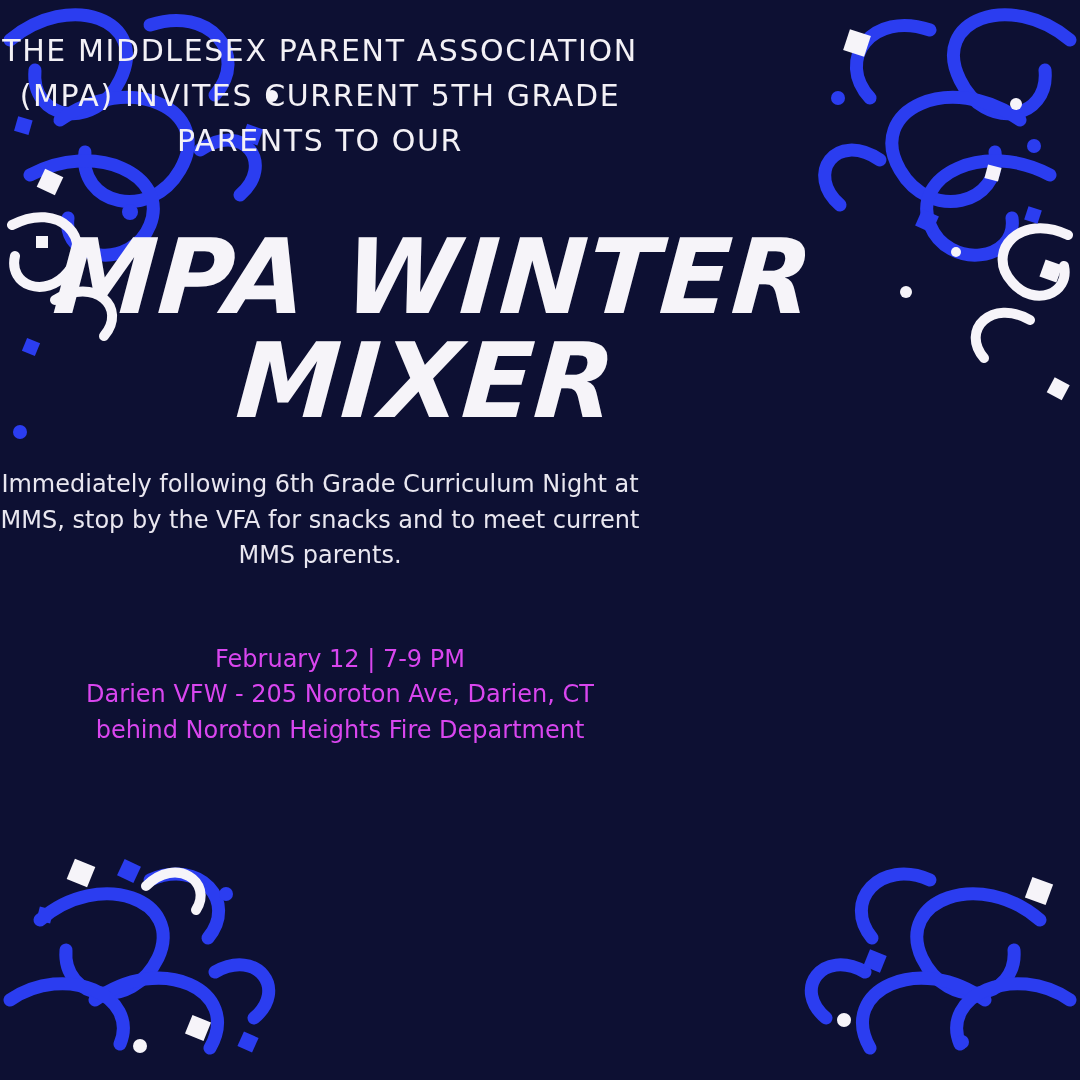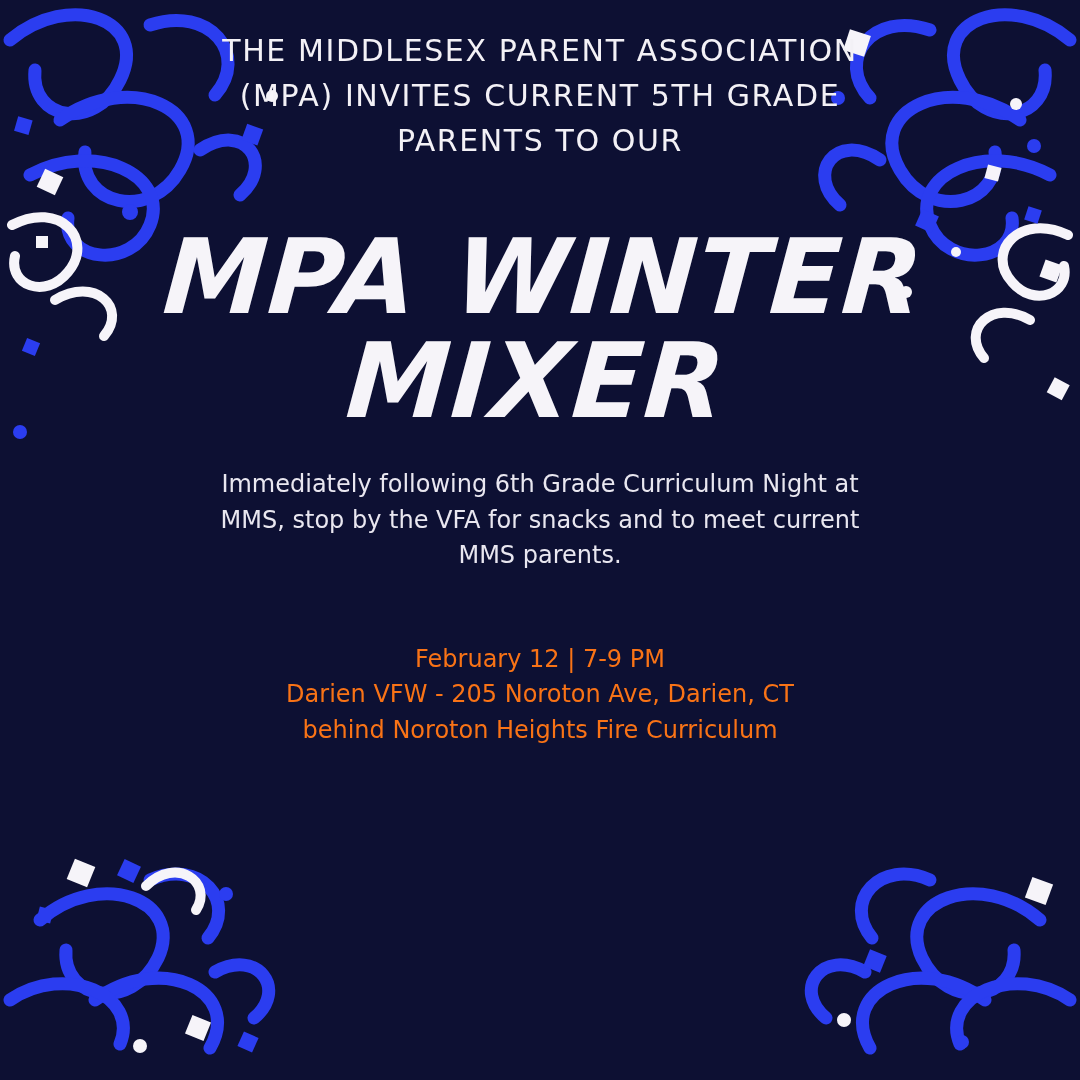--- a/index.html
+++ b/index.html
@@ -31,21 +31,20 @@
 
   
   .content {
     position: relative;
     z-index: 5;
     width: 1080px;
     height: 1080px;
     box-sizing: border-box;
     display: flex;
     flex-direction: column;
-    align-items: center;
   }
 
   .kicker {
     margin-top: 28px;
     width: 640px;
     text-align: center;
     color: #f3f1f6;
     font-family: "DejaVu Sans", sans-serif;
     font-size: 30px;
     line-height: 45px;
@@ -83,21 +82,21 @@
     margin: 0;
   }
   .gap {
     height: 34px;
   }
 
   .details {
     margin-top: 34px;
     width: 680px;
     text-align: center;
-    color: #f97316;
+    color: #d946ef;
     font-size: 24px;
     line-height: 35.5px;
   }
   .details p { margin: 0; }
 </style>
 </head>
 <body>
 
 <div id="poster">
 
@@ -195,17 +194,17 @@
     </div>
 
     <div class="body-block">
       <p>Immediately following 6th Grade Curriculum Night at MMS, stop by the VFA for snacks and to meet current MMS parents.</p>
       <div class="gap"></div>
     </div>
 
     <div class="details">
       <p>February 12 | 7-9 PM</p>
       <p>Darien VFW - 205 Noroton Ave, Darien, CT</p>
-      <p>behind Noroton Heights Fire Curriculum</p>
+      <p>behind Noroton Heights Fire Department</p>
     </div>
 
   </div>
 </div>
 
 </body></html>

